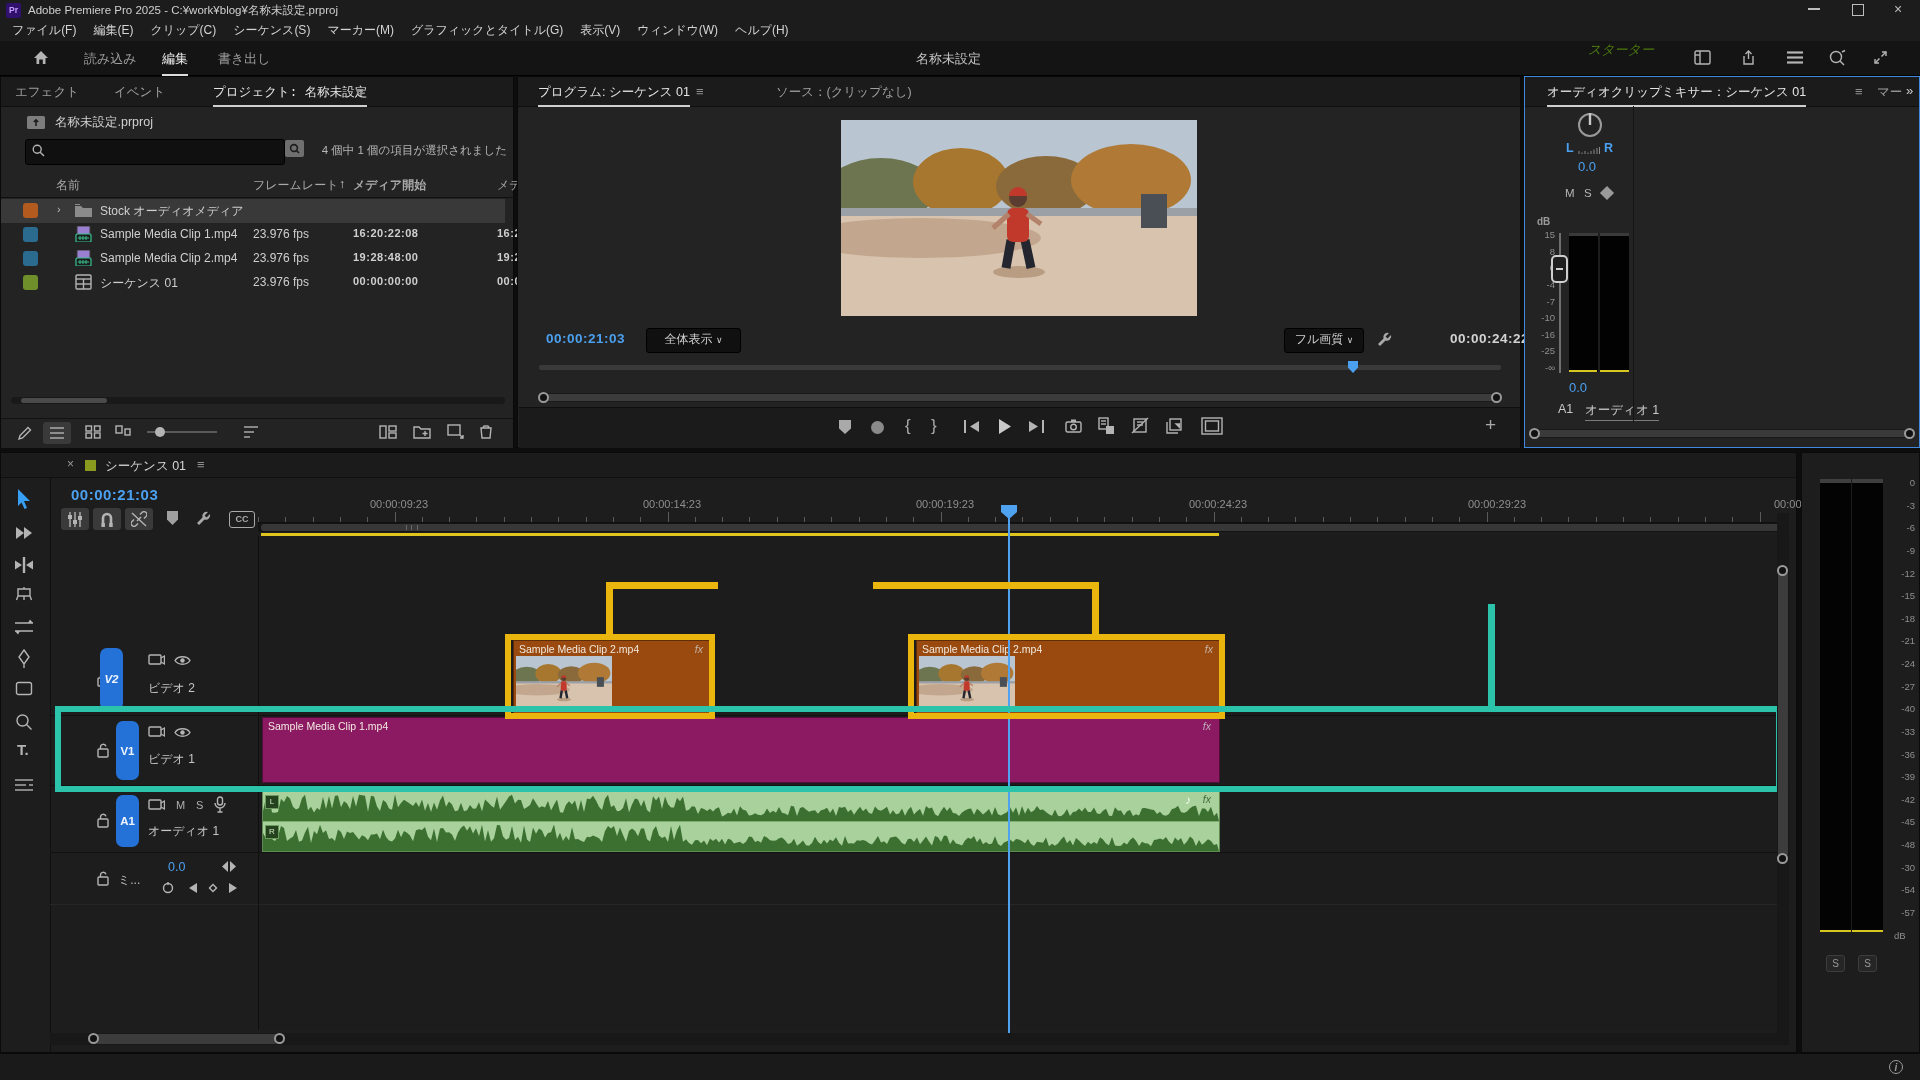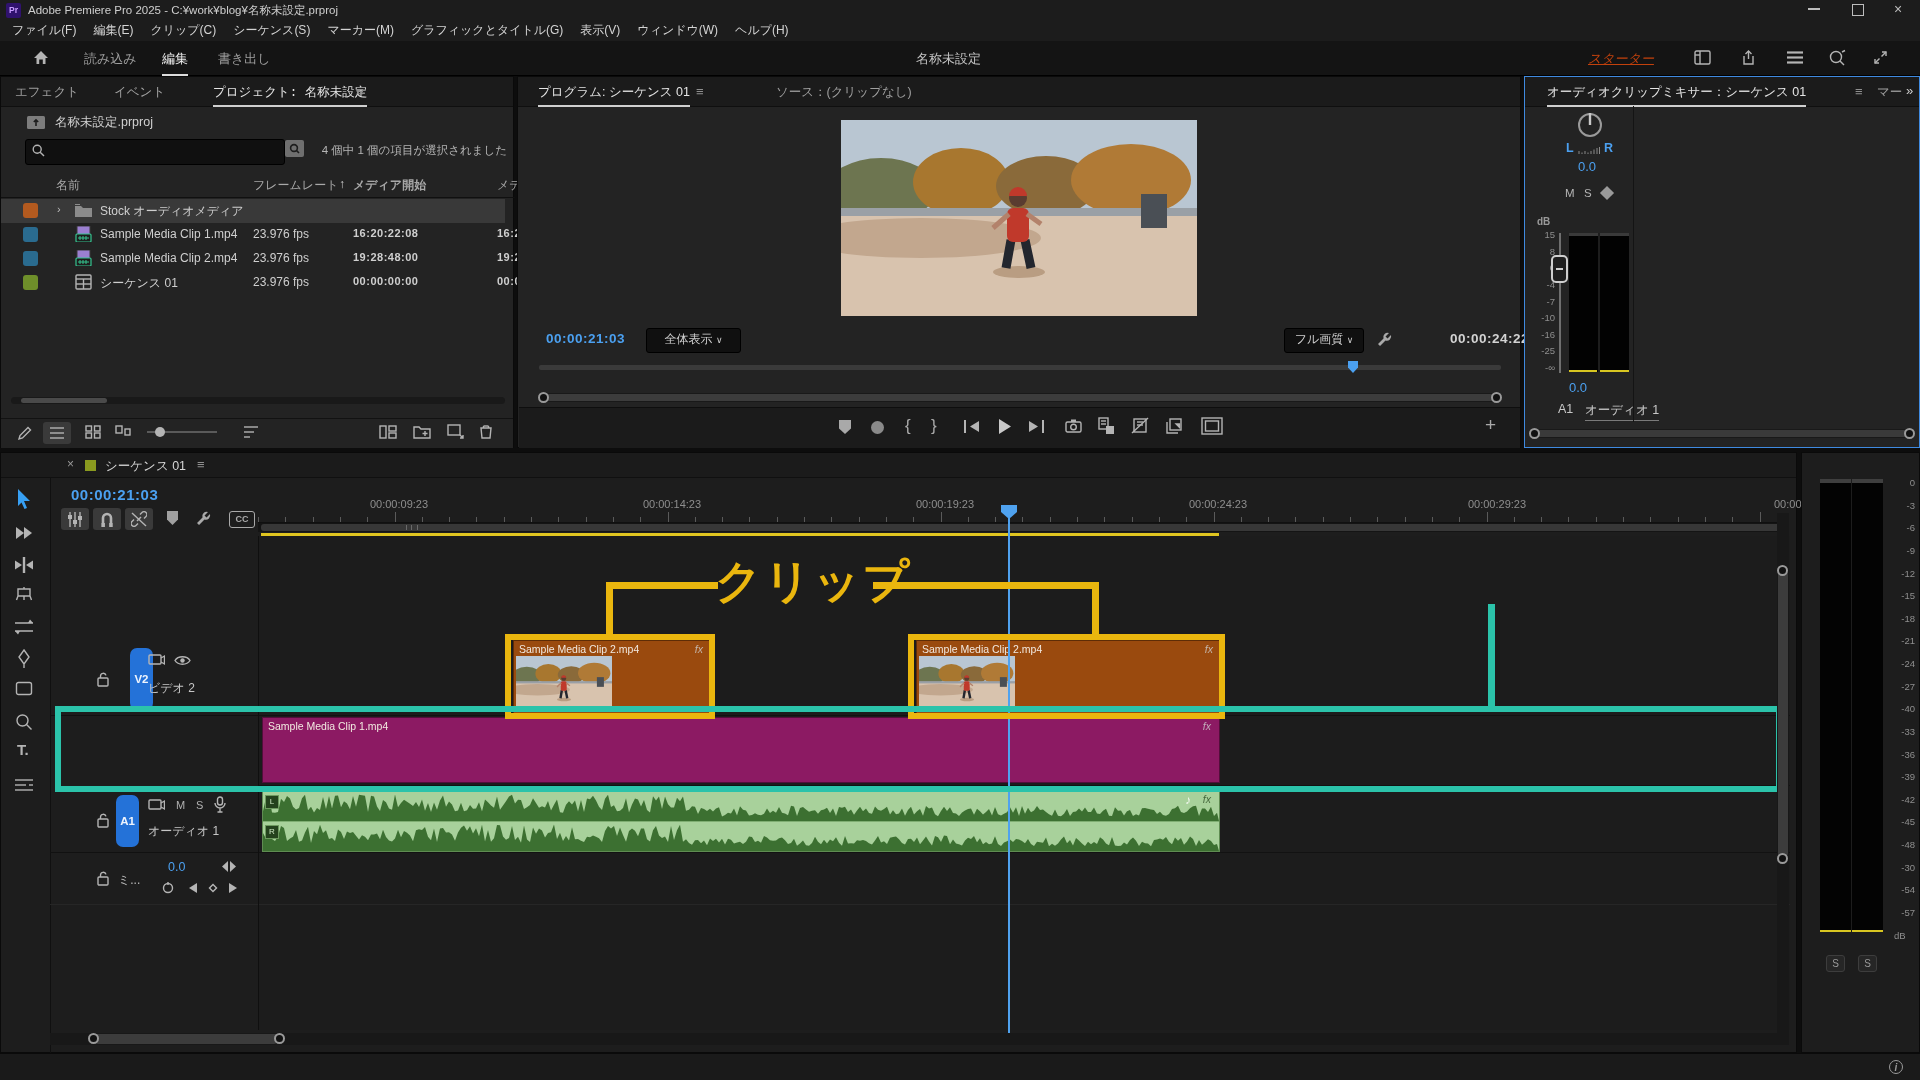--- a/index.html
+++ b/index.html
@@ -68,21 +68,21 @@
   </div>
 
   <div class="abs" style="left:0;top:41px;width:1920px;height:34px;background:#141414;border-bottom:1px solid #000;">
     <svg class="abs" style="left:32px;top:8px;" width="18" height="18" viewBox="0 0 18 18">
         <path class="icon-fill" d="M9 2 L16 9 H13.5 V15 H10.8 V10.5 H7.2 V15 H4.5 V9 H2 Z"></path>
       </svg>
     <span class="abs wtab" style="left:84px;top:9px;">読み込み</span>
     <span class="abs wtab active" style="left:162px;top:9px;">編集</span>
     <span class="abs wtab" style="left:218px;top:9px;">書き出し</span>
     <span class="abs" style="left:916px;top:9px;font-size:13px;color:#c4c4c4;">名称未設定</span>
-    <span class="abs" style="left:1588px;top:9px;font-size:13px;color:#c2410c;font-style:italic;text-decoration:underline;">スターター</span>
+    <span class="abs" style="left:1588px;top:0;font-size:13px;color:#4d7c0f;font-style:italic;">スターター</span>
     <svg class="abs" style="left:1694px;top:9px;" width="17" height="15" viewBox="0 0 17 15">
         <rect class="icon" x="1" y="1" width="15" height="13" rx="1.5"></rect>
         <line class="icon" x1="6" y1="1" x2="6" y2="14"></line>
         <line class="icon" x1="1" y1="5" x2="6" y2="5"></line>
       </svg>
     <svg class="abs" style="left:1740px;top:8px;" width="17" height="17" viewBox="0 0 17 17">
         <path class="icon" d="M4 7 V15 H13 V7"></path>
         <line class="icon" x1="8.5" y1="2" x2="8.5" y2="10"></line>
         <path class="icon" d="M5.5 5 L8.5 2 L11.5 5"></path>
       </svg>
@@ -550,32 +550,48 @@
     </div>
     <div class="abs" style="left:260px;top:80px;width:958px;height:3px;background:#e0c520;"></div>
 
     <div class="abs" style="left:49px;top:83px;width:208px;height:494px;">
 
       <div class="abs" style="left:0;top:108px;width:208px;height:71px;border-bottom:1px solid #111;">
         <svg class="abs" style="left:46px;top:28px;" width="14" height="15" viewBox="0 0 14 15">
             <rect class="icon" x="2" y="6" width="10" height="8" rx="1"></rect>
             <path class="icon" d="M4.5 6 V4 A2.8 2.8 0 0 1 10 3.4"></path>
           </svg>
-        <div class="pill" style="left:80px;top:4px;height:62px;">V2</div>
+        <div class="pill" style="left:50px;top:4px;height:62px;font-style:italic;">V2</div>
         <svg class="abs" style="left:98px;top:10px;" width="17" height="13" viewBox="0 0 17 13">
             <rect class="icon" x="1" y="1" width="12" height="9" rx="1"></rect>
             <path class="icon" d="M13 4 L16.5 2 V10 L13 8"></path>
           </svg>
         <svg class="abs" style="left:124px;top:10px;" width="17" height="13" viewBox="0 0 17 13">
             <path class="icon" d="M1 6.5 C4 1.5 13 1.5 16 6.5 C13 11.5 4 11.5 1 6.5 Z"></path>
             <circle class="icon-fill" cx="8.5" cy="6.5" r="2.2"></circle>
           </svg>
         <span class="abs" style="left:98px;top:36px;font-size:12px;color:#c6c6c6;">ビデオ 2</span>
       </div>
 
+      <div class="abs" style="left:0;top:181px;width:208px;height:68px;border-bottom:1px solid #111;">
+        <svg class="abs" style="left:46px;top:26px;" width="14" height="15" viewBox="0 0 14 15">
+            <rect class="icon" x="2" y="6" width="10" height="8" rx="1"></rect>
+            <path class="icon" d="M4.5 6 V4 A2.8 2.8 0 0 1 10 3.4"></path>
+          </svg>
+        <div class="pill" style="left:66px;top:4px;height:59px;">V1</div>
+        <svg class="abs" style="left:98px;top:9px;" width="17" height="13" viewBox="0 0 17 13">
+            <rect class="icon" x="1" y="1" width="12" height="9" rx="1"></rect>
+            <path class="icon" d="M13 4 L16.5 2 V10 L13 8"></path>
+          </svg>
+        <svg class="abs" style="left:124px;top:9px;" width="17" height="13" viewBox="0 0 17 13">
+            <path class="icon" d="M1 6.5 C4 1.5 13 1.5 16 6.5 C13 11.5 4 11.5 1 6.5 Z"></path>
+            <circle class="icon-fill" cx="8.5" cy="6.5" r="2.2"></circle>
+          </svg>
+        <span class="abs" style="left:98px;top:34px;font-size:12px;color:#c6c6c6;">ビデオ 1</span>
+      </div>
 
       <div class="abs" style="left:0;top:255px;width:208px;height:61px;border-bottom:1px solid #111;">
         <svg class="abs" style="left:46px;top:22px;" width="14" height="15" viewBox="0 0 14 15">
             <rect class="icon" x="2" y="6" width="10" height="8" rx="1"></rect>
             <path class="icon" d="M4.5 6 V4 A2.8 2.8 0 0 1 10 3.4"></path>
           </svg>
         <div class="pill" style="left:66px;top:4px;height:52px;">A1</div>
         <svg class="abs" style="left:98px;top:8px;" width="17" height="13" viewBox="0 0 17 13">
             <rect class="icon" x="1" y="1" width="12" height="9" rx="1"></rect>
             <path class="icon" d="M13 4 L16.5 2 V10 L13 8"></path>
@@ -684,21 +700,20 @@
         <span class="abs" style="left:2px;top:3px;width:12px;height:12px;background:#24421d;color:#cfe8c5;font-size:8px;text-align:center;line-height:12px;border:1px solid #6d9a5f;">L</span>
         <span class="abs" style="left:2px;top:33px;width:12px;height:12px;background:#24421d;color:#cfe8c5;font-size:8px;text-align:center;line-height:12px;border:1px solid #6d9a5f;">R</span>
         <span class="abs" style="right:28px;top:1px;color:#f2f7ef;font-size:12px;">♪</span>
         <span class="fx abs" style="right:8px;top:1px;color:#2c4d24;">fx</span>
       </div>
     </div>
 
     <div class="abs" style="left:1007px;top:60px;width:2px;height:520px;background:#4fa2ef;"></div>
     <div class="abs" style="left:1000px;top:52px;width:16px;height:14px;background:#4fa2ef;clip-path:polygon(0 0,100% 0,100% 50%,50% 100%,0 50%);"></div>
 
-    <span class="anno" style="left:714px;top:98px;color:#eab60e;">クリップ</span>
     <div class="ysg" style="left:605px;top:129px;width:112px;height:7px;"></div>
     <div class="ysg" style="left:605px;top:129px;width:7px;height:54px;"></div>
     <div class="ysg" style="left:872px;top:129px;width:226px;height:7px;"></div>
     <div class="ysg" style="left:1091px;top:129px;width:7px;height:54px;"></div>
     <div class="abs" style="left:504px;top:181px;width:210px;height:85px;border:6px solid #eab60e;box-sizing:border-box;"></div>
     <div class="abs" style="left:907px;top:181px;width:317px;height:85px;border:6px solid #eab60e;box-sizing:border-box;"></div>
     <div class="tsg" style="left:1487px;top:151px;width:7px;height:102px;"></div>
     <div class="abs" style="left:54px;top:253px;width:1727px;height:86px;border:6px solid #2bc3aa;box-sizing:border-box;"></div>
 
     <div class="abs" style="left:1776px;top:60px;width:12px;height:520px;background:#181818;">

